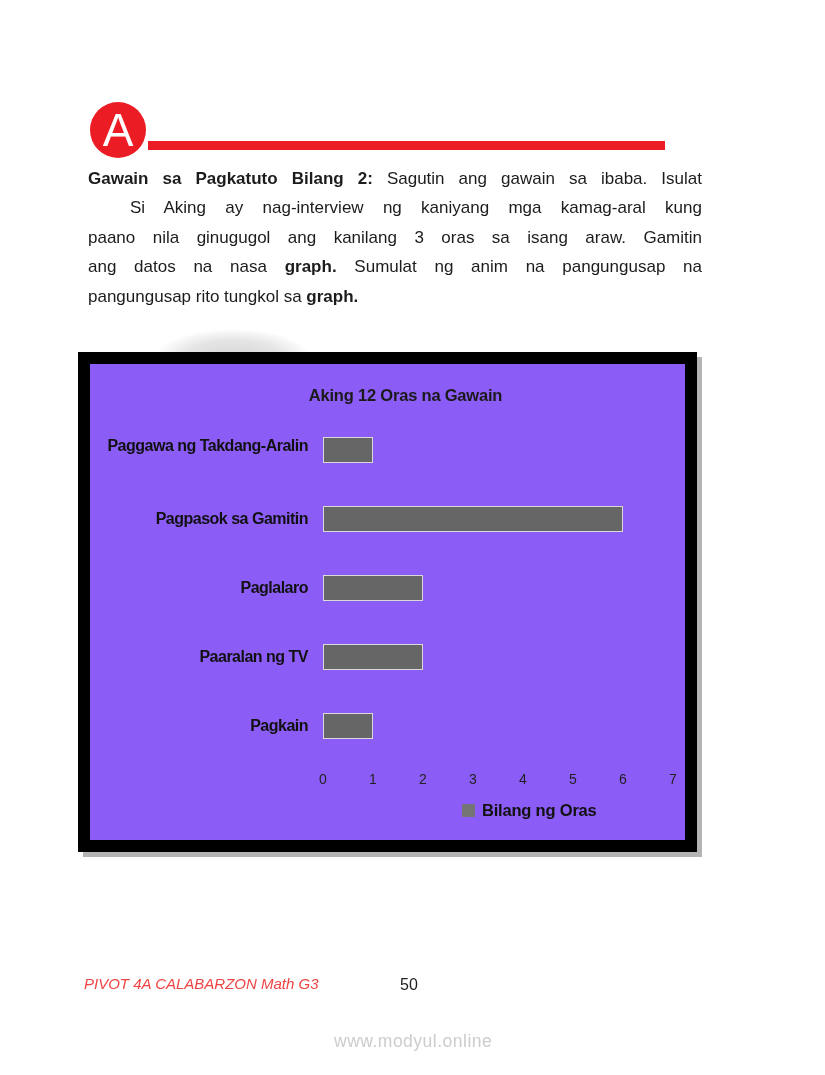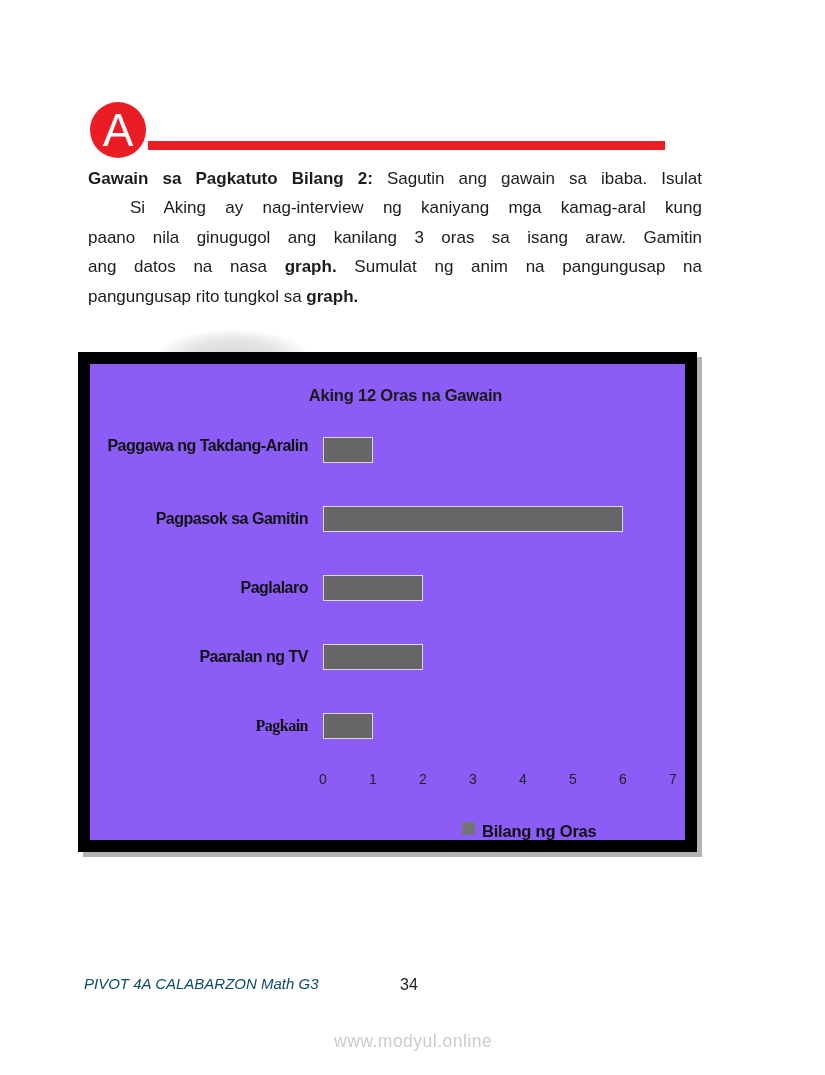--- a/index.html
+++ b/index.html
@@ -26,26 +26,26 @@
 
   
   .chart-frame{position:absolute;left:78px;top:352px;width:595px;height:476px;
       background:#8b5cf6;border:12px solid #000000;box-shadow:5px 5px 0 0 #b4b4b4;}
   .chart-title{position:absolute;left:36px;right:0;top:22px;text-align:center;
       font-size:16.5px;font-weight:bold;color:#1a1a1a;letter-spacing:-0.2px;}
   .clabel{position:absolute;left:2px;width:216px;text-align:right;font-size:16px;font-weight:bold;
       letter-spacing:-0.5px;white-space:nowrap;color:#111;line-height:28px;height:28px;}
   .cbar{position:absolute;left:233px;height:26px;border:1px solid #d9d9d9;box-sizing:border-box;}
   .ctick{position:absolute;width:30px;text-align:center;font-size:14px;color:#222;}
-  .legend{position:absolute;left:372px;top:458px;display:flex;align-items:flex-start;gap:7px;}
+  .legend{position:absolute;left:372px;top:437px;display:flex;align-items:center;gap:7px;}
   .lg-sq{width:13px;height:13px;background:#757575;display:inline-block;}
   .lg-tx{font-size:16.5px;font-weight:bold;color:#111;letter-spacing:-0.2px;}
 
   
-  .footer-left{position:absolute;left:84px;top:975px;font-size:15px;font-style:italic;color:#0c4a6e;}
+  .footer-left{position:absolute;left:84px;top:975px;font-size:15px;font-style:italic;color:#ef4444;}
   .footer-page{position:absolute;left:400px;top:976px;font-size:16px;color:#222;}
   .watermark{position:absolute;left:334px;top:1031px;font-size:17.5px;color:#cccccc;letter-spacing:.5px;text-align:center;}
 </style>
 </head>
 <body>
 
 <div class="page">
 
   <div class="badge">
     <span>A</span>
@@ -66,36 +66,36 @@
     <div class="chart-title">Aking 12 Oras na Gawain</div>
     <div id="chart-rows">
         <div class="clabel" style="top: 68px;">Paggawa ng Takdang-Aralin</div>
         <div class="cbar" style="top: 73px; width: 50px; background: rgb(102, 102, 102);"></div>
         <div class="clabel" style="top: 141px;">Pagpasok sa Gamitin</div>
         <div class="cbar" style="top: 142px; width: 300px; background: rgb(102, 102, 102);"></div>
         <div class="clabel" style="top: 210px;">Paglalaro</div>
         <div class="cbar" style="top: 211px; width: 100px; background: rgb(102, 102, 102);"></div>
         <div class="clabel" style="top: 279px;">Paaralan ng TV</div>
         <div class="cbar" style="top: 280px; width: 100px; background: rgb(102, 102, 102);"></div>
-        <div class="clabel" style="top: 348px; font-family: Liberation Serif, serif;">Pagkain</div>
+        <div class="clabel" style="top: 348px;">Pagkain</div>
         <div class="cbar" style="top: 349px; width: 50px; background: rgb(102, 102, 102);"></div>
       </div>
     <div id="chart-ticks">
         <div class="ctick" style="left: 218px; top: 407px;">0</div>
         <div class="ctick" style="left: 268px; top: 407px;">1</div>
         <div class="ctick" style="left: 318px; top: 407px;">2</div>
         <div class="ctick" style="left: 368px; top: 407px;">3</div>
         <div class="ctick" style="left: 418px; top: 407px;">4</div>
         <div class="ctick" style="left: 468px; top: 407px;">5</div>
         <div class="ctick" style="left: 518px; top: 407px;">6</div>
         <div class="ctick" style="left: 568px; top: 407px;">7</div>
       </div>
     <div class="legend">
       <span class="lg-sq"></span>
       <span class="lg-tx">Bilang ng Oras</span>
     </div>
   </div>
 
   <div class="footer-left">PIVOT 4A CALABARZON Math G3</div>
-  <div class="footer-page">34</div>
+  <div class="footer-page">50</div>
   <div class="watermark">www.modyul.online</div>
 
 </div>
 
 </body></html>

